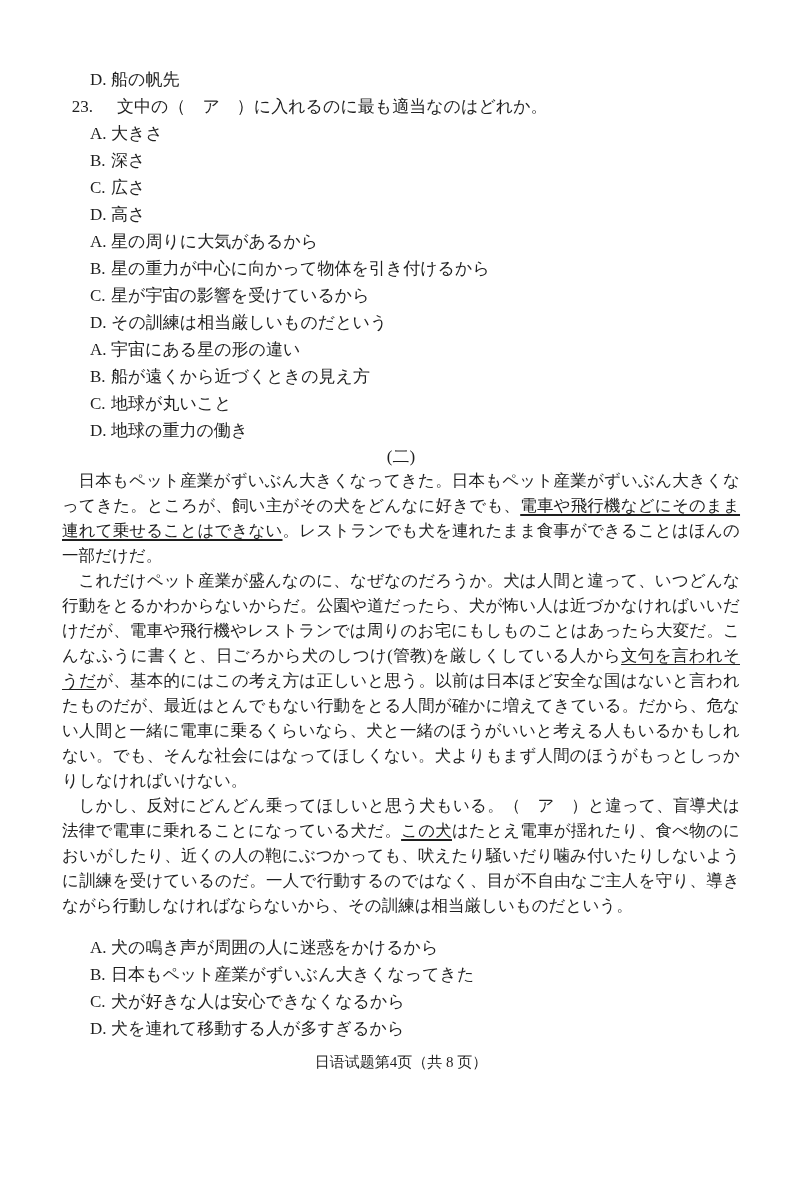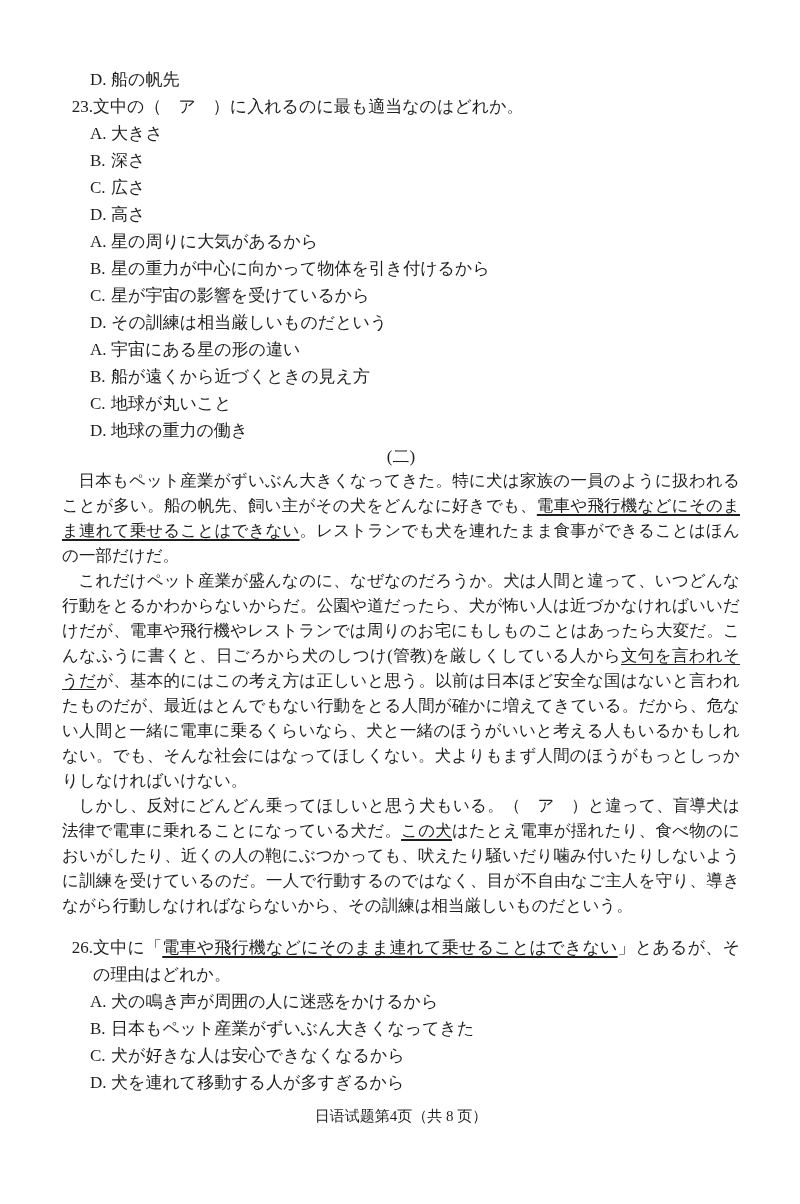--- a/index.html
+++ b/index.html
@@ -20,21 +20,21 @@
     margin-left: 28px;
     font-size: 17px; line-height: 27px;
     display: flex;
   }
   .question {
     margin-left: 5px;
     font-size: 17px; line-height: 27px;
   }
   .q-head { display: flex; }
   .q-num { flex: 0 0 26px; text-align: right; }
-  .q-stem { flex: 1; text-align: justify; }
+  .q-stem { flex: 1; text-align: justify; margin-left: 24px; }
   .q-options { margin-left: 23px; }
   .option-row { display: flex; }
   .opt-letter { flex: 0 0 21px; }
   .opt-text { flex: 1; }
   
   .passage { margin-top: 2px; }
   .passage-heading {
     text-align: center;
     font-size: 17px; line-height: 22px;
   }
@@ -126,30 +126,26 @@
         </div>
         <div class="option-row">
           <span class="opt-letter">D.</span>
           <span class="opt-text">地球の重力の働き</span>
         </div>
       </div>
   </section>
 
   <section class="passage">
     <div class="passage-heading">(二)</div>
-    <p class="para"><span>日本もペット産業がずいぶん大きくなってきた。特に犬は家族の一員のように扱われることが多い。船の帆先、飼い主がその犬をどんなに好きでも、</span><span class="u2">電車や飛行機などにそのまま連れて乗せることはできない</span><span>。レストランでも犬を連れたまま食事ができることはほんの一部だけだ。</span></p>
+    <p class="para"><span>日本もペット産業がずいぶん大きくなってきた。日本もペット産業がずいぶん大きくなってきた。ところが、飼い主がその犬をどんなに好きでも、</span><span class="u2">電車や飛行機などにそのまま連れて乗せることはできない</span><span>。レストランでも犬を連れたまま食事ができることはほんの一部だけだ。</span></p>
     <p class="para"><span>これだけペット産業が盛んなのに、なぜなのだろうか。犬は人間と違って、いつどんな行動をとるかわからないからだ。公園や道だったら、犬が怖い人は近づかなければいいだけだが、電車や飛行機やレストランでは周りのお宅にもしものことはあったら大変だ。こんなふうに書くと、日ごろから犬のしつけ(管教)を厳しくしている人から</span><span class="u1">文句を言われそうだ</span><span>が、基本的にはこの考え方は正しいと思う。以前は日本ほど安全な国はないと言われたものだが、最近はとんでもない行動をとる人間が確かに増えてきている。だから、危ない人間と一緒に電車に乗るくらいなら、犬と一緒のほうがいいと考える人もいるかもしれない。でも、そんな社会にはなってほしくない。犬よりもまず人間のほうがもっとしっかりしなければいけない。</span></p>
     <p class="para"><span>しかし、反対にどんどん乗ってほしいと思う犬もいる。（　ア　）と違って、盲導犬は法律で電車に乗れることになっている犬だ。</span><span class="u2">この犬</span><span>はたとえ電車が揺れたり、食べ物のにおいがしたり、近くの人の鞄にぶつかっても、吠えたり騒いだり噛み付いたりしないように訓練を受けているのだ。一人で行動するのではなく、目が不自由なご主人を守り、導きながら行動しなければならないから、その訓練は相当厳しいものだという。</span></p>
   </section>
 
   <section class="question q26">
-    <div class="q-head">
-      <span class="q-num">26.</span>
-      <div class="q-stem"><span>文中に「</span><span class="u2">電車や飛行機などにそのまま連れて乗せることはできない</span><span>」とあるが、その理由はどれか。</span></div>
-    </div>
     <div class="q-options">
         <div class="option-row">
           <span class="opt-letter">A.</span>
           <span class="opt-text">犬の鳴き声が周囲の人に迷惑をかけるから</span>
         </div>
         <div class="option-row">
           <span class="opt-letter">B.</span>
           <span class="opt-text">日本もペット産業がずいぶん大きくなってきた</span>
         </div>
         <div class="option-row">

